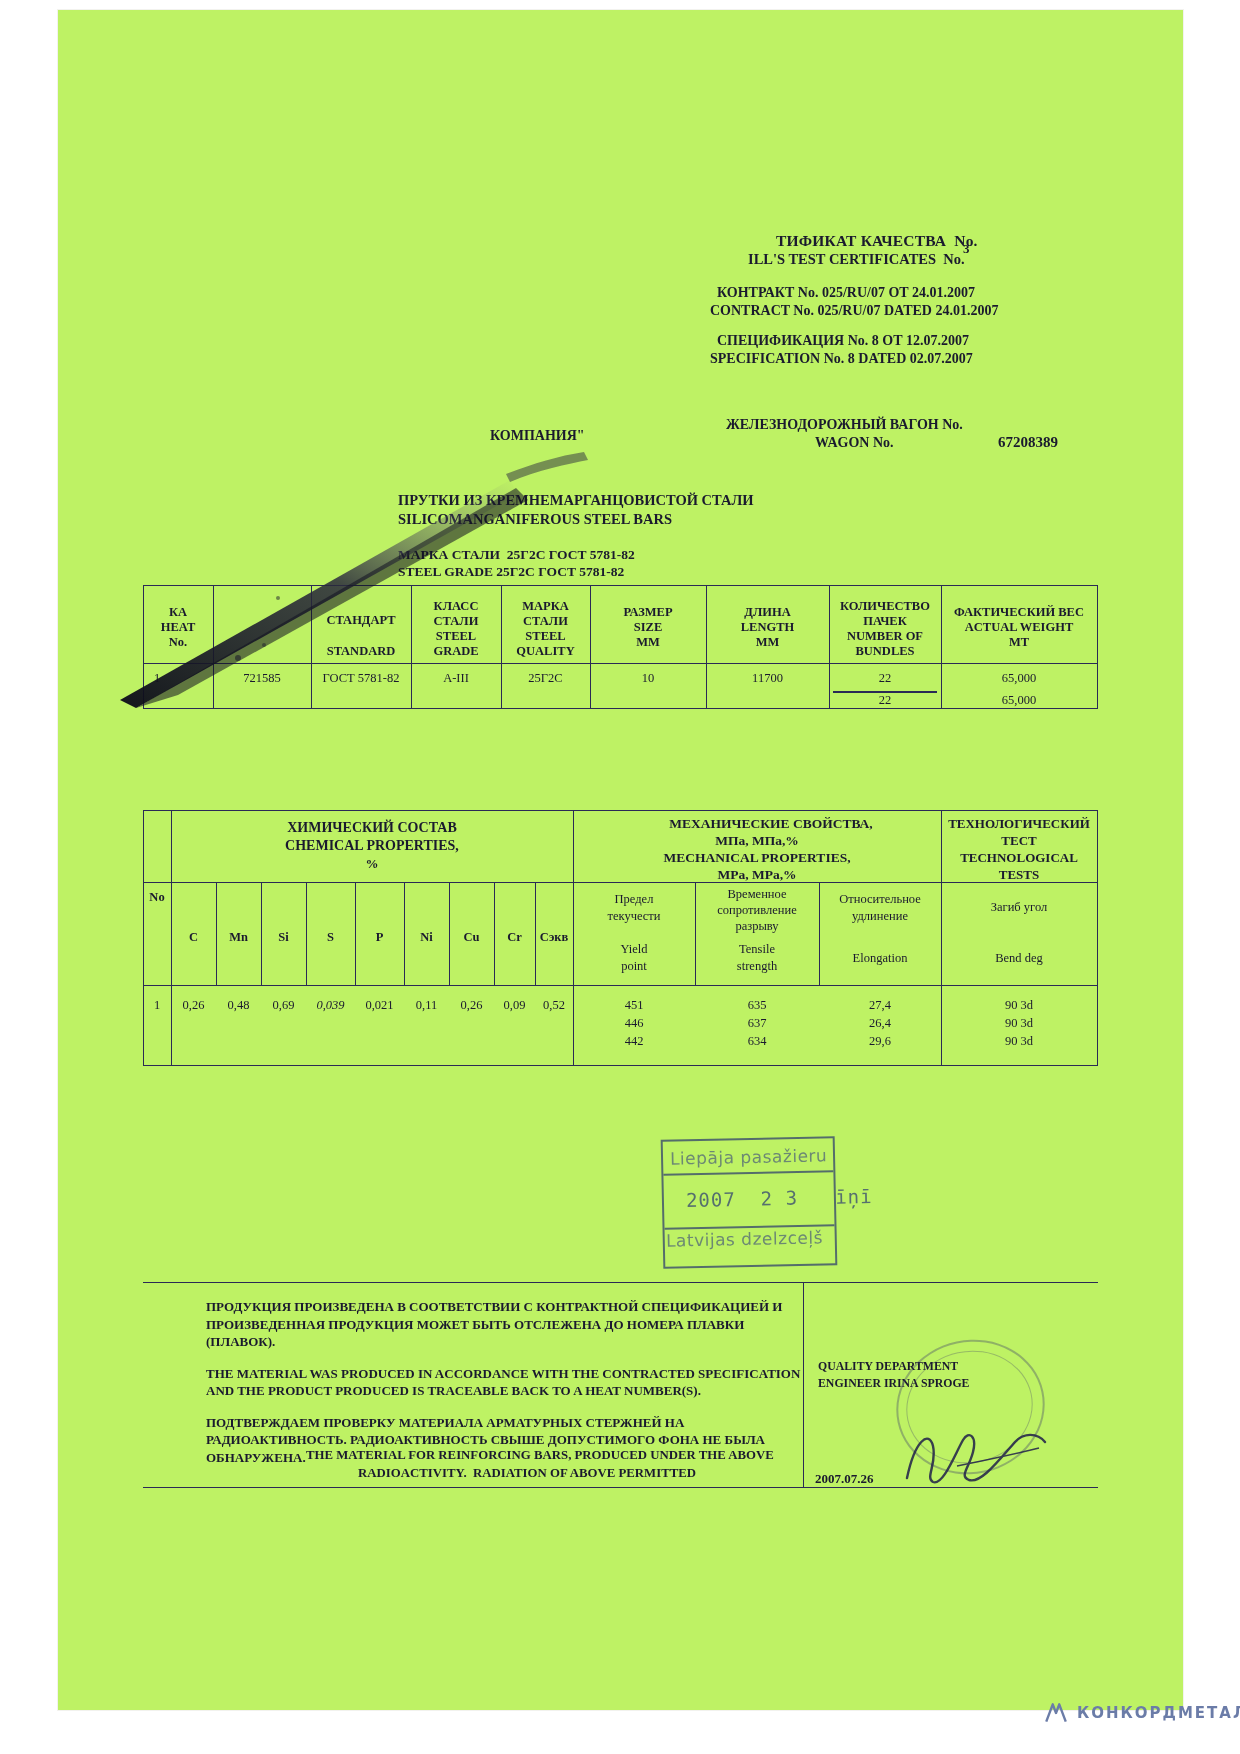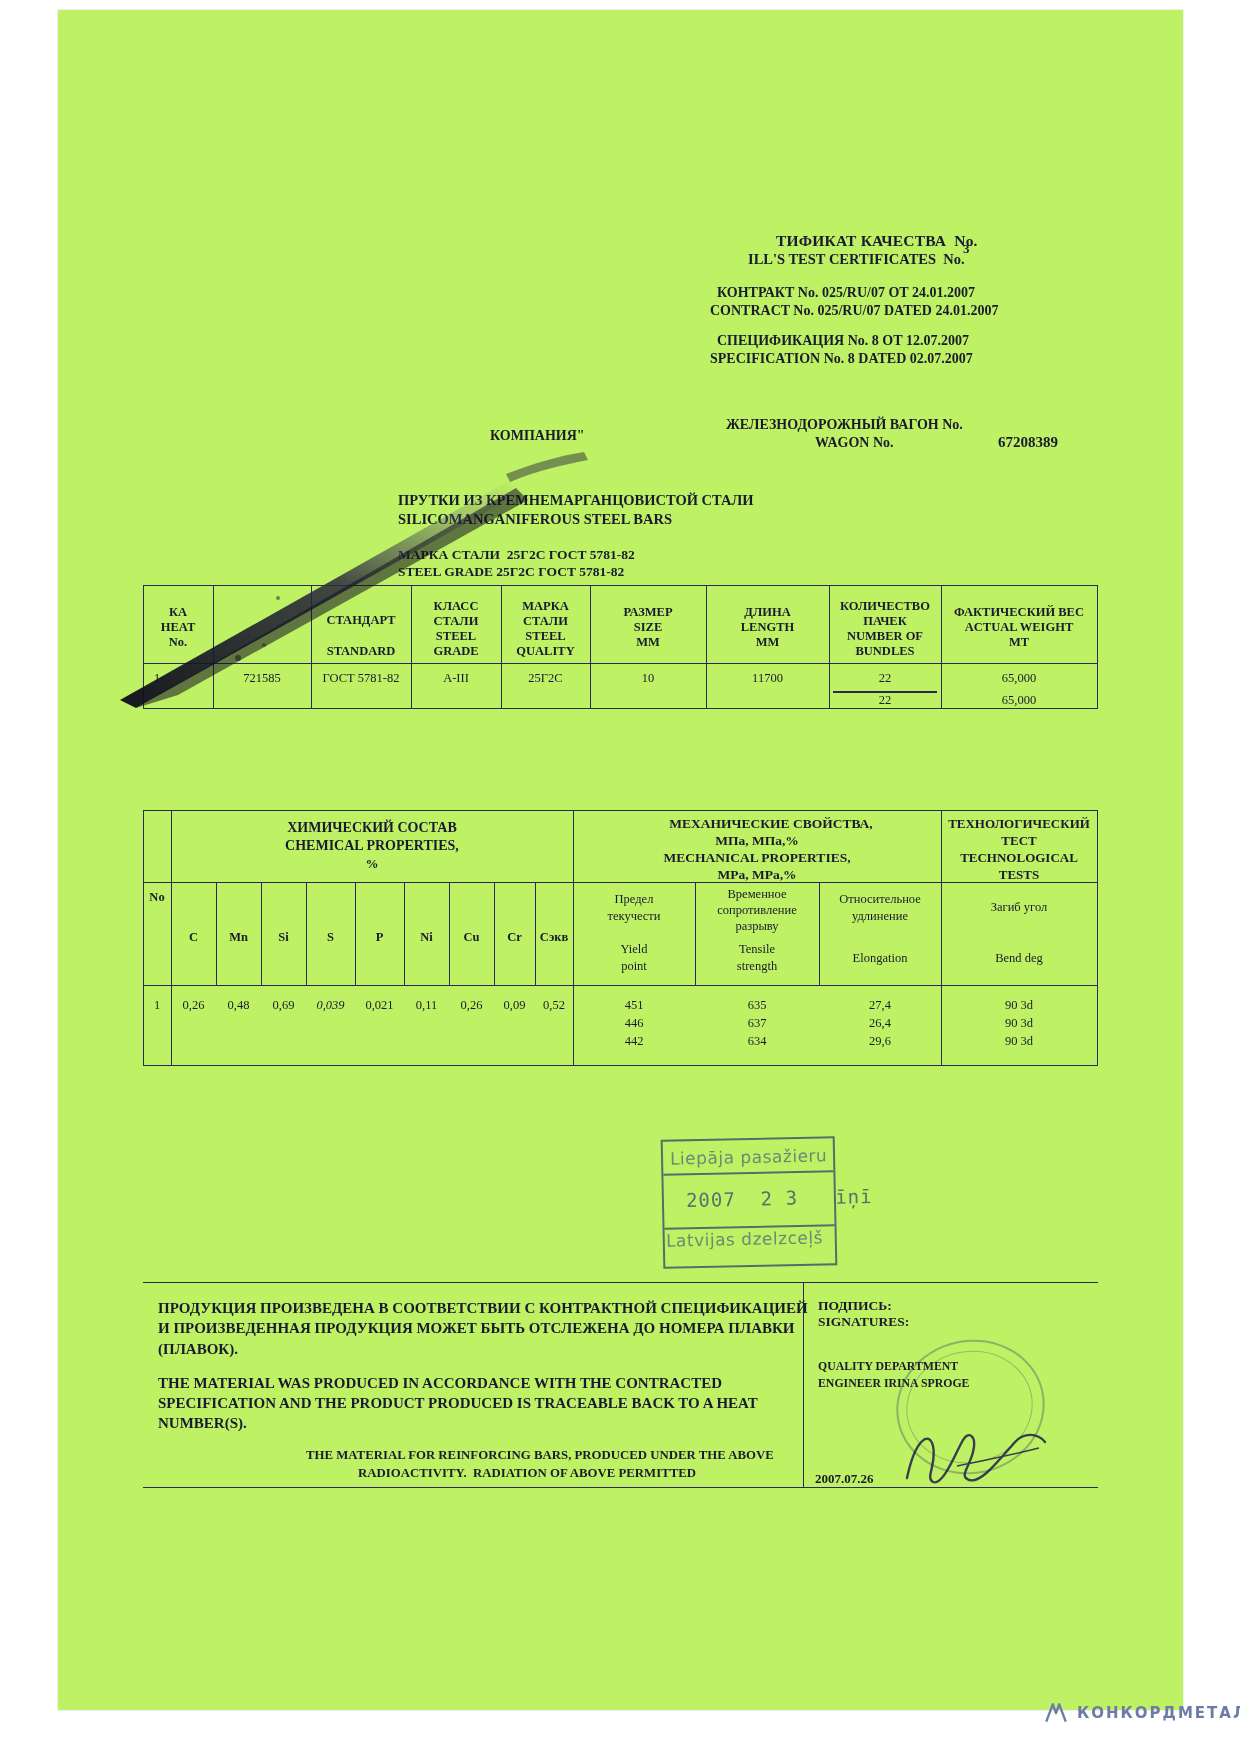--- a/index.html
+++ b/index.html
@@ -78,21 +78,21 @@
     opacity: .72;
     transform: rotate(-1.2deg);
   }
   #stamp .sline { position: absolute; left: 0; width: 100%; height: 2px; background: #2c3b6e; }
   #stamp-top { left: 612px; top: 1138px; font-size: 17px; color: #3b4a7d; font-family: "DejaVu Sans", sans-serif; opacity: .62; transform: rotate(-1.2deg); letter-spacing: .5px;}
   #stamp-date { left: 628px; top: 1178px; font-size: 19px; color: #2f3f72; font-family: "DejaVu Sans Mono", monospace; opacity: .72; transform: rotate(-1.2deg); letter-spacing: 1px;}
   #stamp-bottom { left: 608px; top: 1220px; font-size: 17px; color: #3b4a7d; font-family: "DejaVu Sans", sans-serif; opacity: .62; transform: rotate(-1.2deg); letter-spacing: .5px;}
 
   
   #footer-left { position: absolute; left: 100px; top: 1288px; width: 650px; }
-  #footer-left .p { font-size: 15px; font-weight: bold; line-height: 1.35; margin-bottom: 14px; }
+  #footer-left .p { font-size: 13px; font-weight: bold; line-height: 1.35; margin-bottom: 14px; margin-left: 48px; }
   #footer-right { position: absolute; left: 760px; top: 1288px; width: 300px; }
   #footer-right .sig-ru { font-size: 13.5px; font-weight: bold; }
   #footer-right .sig-en { font-size: 13.5px; font-weight: bold; }
   #qd { position: absolute; left: 760px; top: 1348px; font-size: 11.8px; font-weight: bold; line-height: 1.4; }
   #foot-date { position: absolute; left: 757px; top: 1462px; font-size: 13px; font-weight: bold; }
 
   
   #signature {
     position: absolute; left: 845px; top: 1410px;
     width: 150px; height: 70px; opacity: .85;
@@ -336,28 +336,26 @@
 
   <div class="line hl" style="left:85px; top:1272px; width:955px;"></div>
   <div class="line vl" style="left:745px; top:1272px; height:205px;"></div>
   <div class="line hl" style="left:85px; top:1477px; width:955px;"></div>
 
   <div id="footer-left">
     <div class="p">ПРОДУКЦИЯ ПРОИЗВЕДЕНА В СООТВЕТСТВИИ С КОНТРАКТНОЙ СПЕЦИФИКАЦИЕЙ И ПРОИЗВЕДЕННАЯ
 ПРОДУКЦИЯ МОЖЕТ БЫТЬ ОТСЛЕЖЕНА ДО НОМЕРА ПЛАВКИ (ПЛАВОК).</div>
     <div class="p">THE MATERIAL WAS PRODUCED IN ACCORDANCE WITH THE CONTRACTED SPECIFICATION AND THE
 PRODUCT PRODUCED IS TRACEABLE BACK TO A HEAT NUMBER(S).</div>
+    <div class="p">ПОДТВЕРЖДАЕМ ПРОВЕРКУ МАТЕРИАЛА АРМАТУРНЫХ СТЕРЖНЕЙ НА РАДИОАКТИВНОСТЬ.
+РАДИОАКТИВНОСТЬ СВЫШЕ ДОПУСТИМОГО ФОНА НЕ БЫЛА ОБНАРУЖЕНА.</div>
   </div>
   <div class="t b" style="left:248px; top:1438px; font-size:12.8px;">THE MATERIAL FOR REINFORCING BARS, PRODUCED UNDER THE ABOVE</div>
   <div class="t b" style="left:300px; top:1456px; font-size:12.8px;">RADIOACTIVITY.  RADIATION OF ABOVE PERMITTED</div>
 
-  <div id="footer-right">
-    <div class="sig-ru">ПОДПИСЬ:</div>
-    <div class="sig-en">SIGNATURES:</div>
-  </div>
   <div id="qd">
     <div>QUALITY DEPARTMENT</div>
     <div>ENGINEER  IRINA SPROGE</div>
   </div>
   <div class="t b" id="foot-date">2007.07.26</div>
 
   <div id="sealring"></div>
   <div id="sealring2"></div>
   <svg id="signature" viewBox="0 0 150 70">
     <path d="M4 58 C12 20, 26 10, 30 26 C34 44, 22 58, 30 62 C40 66, 52 34, 60 20 C66 10, 74 16, 70 32 C66 48, 56 56, 66 60 C78 64, 96 40, 112 22 C120 13, 134 12, 142 22" fill="none" stroke="#20204a" stroke-width="2.4" stroke-linecap="round"></path>

